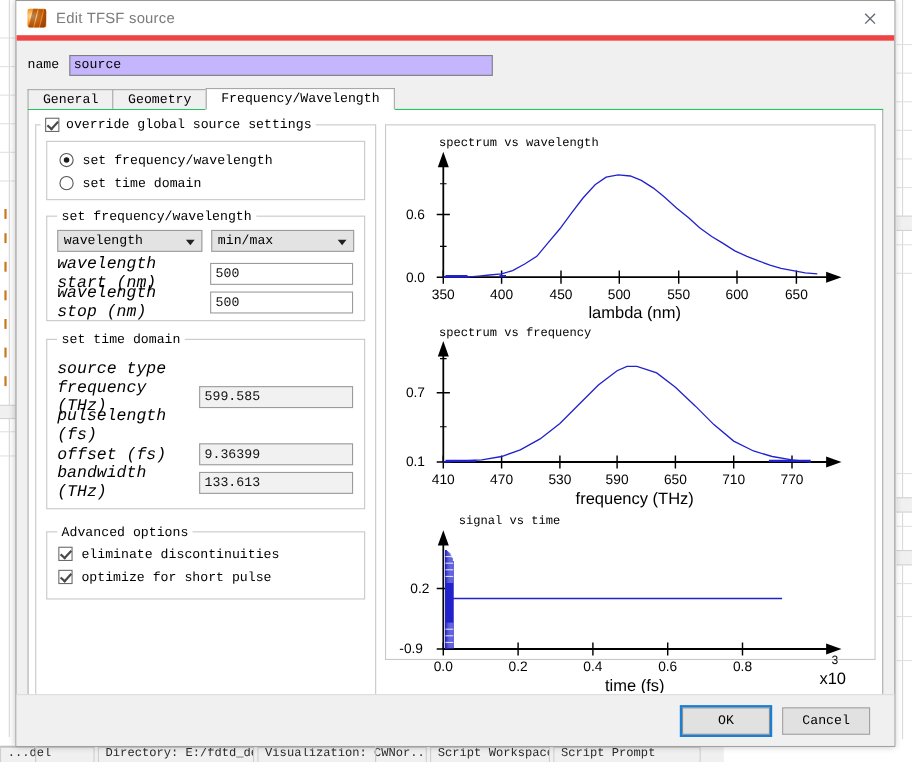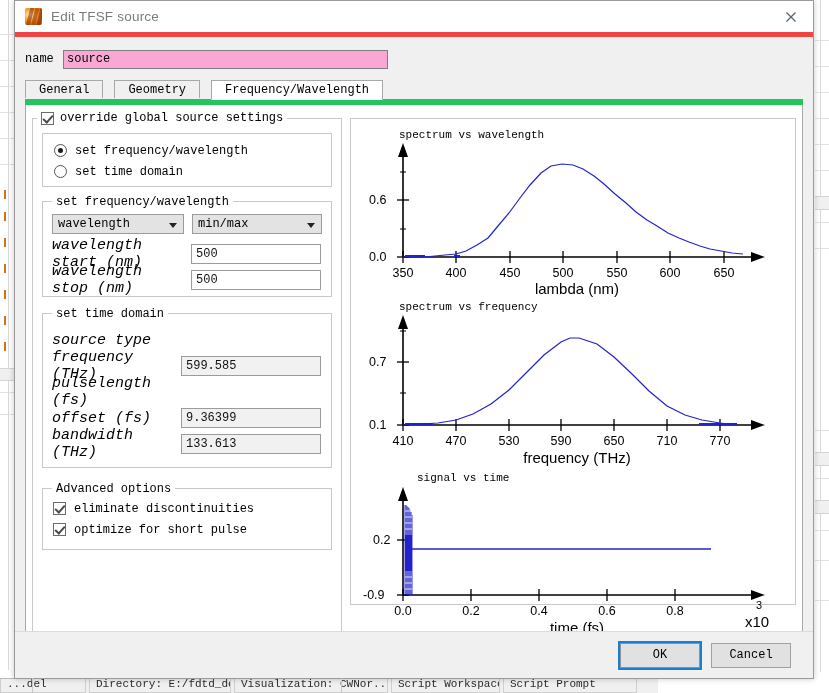--- a/index.html
+++ b/index.html
@@ -16,21 +16,21 @@
   #bg-app { position: absolute; inset: 0; background: #ffffff; }
   .bg-strip { position: absolute; background: #f0f0f0; border-top: 1px solid #d4d4d4; border-bottom: 1px solid #d4d4d4; }
   .bg-line { position:absolute; background:#e2e2e2; height:1px; }
   .bg-vline { position:absolute; background:#d9d9d9; width:1px; }
   .bg-tree-mark { position:absolute; background:#c8781c; width:2px; }
 
   
   #host-statusbar {
     position: absolute; left: 0; bottom: 0; width: 658px; height: 14px;
     background: #f0f0f0; border-top: 1px solid #b9b9b9;
-    display: flex; align-items: flex-end; overflow: hidden;
+    display: flex; align-items: center; overflow: hidden;
   }
   #host-statusbar .cell {
     border: 1px solid #cfcfcf; background: #f0f0f0;
     height: 13px; margin-right: 3px; padding: 0 6px;
     font-size: 11px; line-height: 10px; color: #2a2a2a; white-space: nowrap;
     overflow: hidden;
   }
 
   
   #dialog {
@@ -63,30 +63,30 @@
     color: #5b6570; font-size: 15px; font-family: "Liberation Sans", sans-serif;
     cursor: pointer; user-select:none;
   }
 
   
   #dialog-body { position: relative; height: 600px; padding: 0 10px; box-sizing: border-box; }
 
   #name-row { display: flex; align-items: center; height: 30px; padding-top: 7px; }
   #name-label { width: 38px; font-size: 12px; }
   #name-input {
-    flex: none; width: 325px; height: 19px; box-sizing: border-box;
-    border: 1px solid #7f7f7f; background: #f9a8d4;
+    flex: none; width: 385px; height: 19px; box-sizing: border-box;
+    border: 1px solid #7f7f7f; background: #c4b5fd;
     font-family: "Liberation Mono", monospace; font-size: 12px;
     padding: 0 3px; color: #000; outline: none;
   }
 
   
   #tabstrip {
     position: relative; height: 19px; margin-top: 6px;
-    border-bottom: 6px solid #22c55e; display: flex; align-items: flex-start; gap: 12px;
+    border-bottom: 1px solid #22c55e; display: flex; align-items: flex-end;
   }
   .tab {
     height: 18px; line-height: 18px; padding: 0 13px; box-sizing: border-box;
     border: 1px solid #a8a8a8; border-bottom: none;
     background: #f0f0f0; font-size: 12px; margin-right: -1px;
     font-family: "Liberation Mono", monospace; cursor: pointer; position: relative;
   }
   .tab.active { background: #ffffff; height: 20px; line-height: 19px; z-index: 3; border-bottom: 1px solid #ffffff; margin-bottom: -1px; }
 
   

